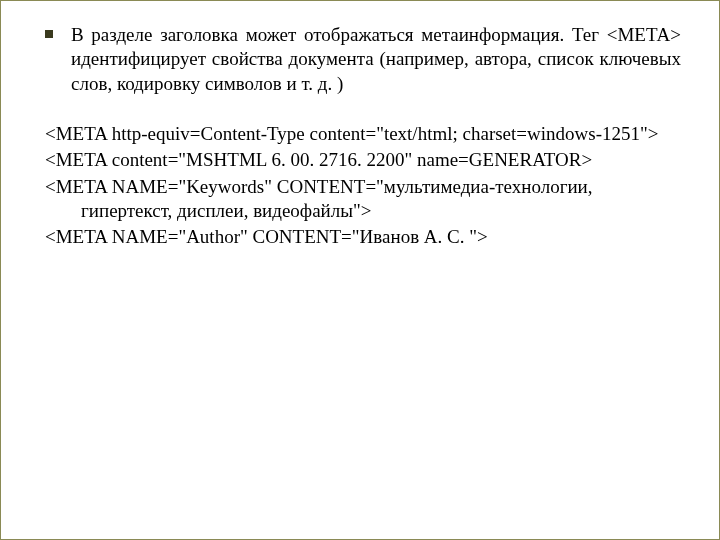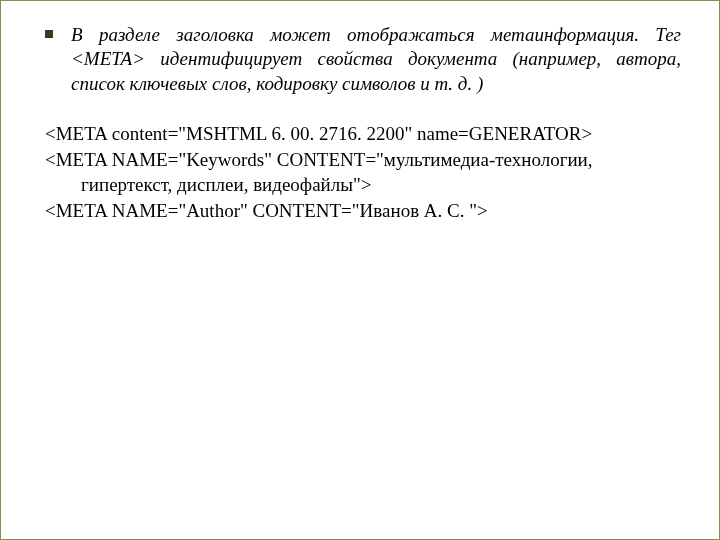--- a/index.html
+++ b/index.html
@@ -29,21 +29,20 @@
     background: #3a3a1e;
     margin-top: 7px;
     margin-left: 6px;
     margin-right: 18px;
     flex-shrink: 0;
   }
   .bullet-text {
     flex: 1;
     text-align: justify;
     line-height: 1.28;
-    font-style: italic;
   }
   .code-block {
     padding-left: 6px;
     line-height: 1.28;
   }
   .code-line {
     padding-left: 36px;
     text-indent: -36px;
     margin: 0 0 2px 0;
   }
@@ -51,17 +50,18 @@
 </head>
 <body>
 
 <div class="content">
   <div class="bullet-row">
     <div class="bullet"></div>
     <div class="bullet-text">В разделе заголовка может отображаться метаинформация. Тег &lt;МЕТА&gt; идентифицирует свойства документа (например, автора, список ключевых слов, кодировку символов и т. д. )</div>
   </div>
 
   <div class="code-block">
+    <p class="code-line">&lt;META http-equiv=Content-Type content="text/html; charset=windows-1251"&gt;</p>
     <p class="code-line">&lt;META content="MSHTML 6. 00. 2716. 2200" name=GENERATOR&gt;</p>
     <p class="code-line">&lt;META NAME="Keywords" CONTENT="мультимедиа-технологии, гипертекст, дисплеи, видеофайлы"&gt;</p>
     <p class="code-line">&lt;META NAME="Author" CONTENT="Иванов А. С. "&gt;</p>
   </div>
 </div>
 
 </body></html>

